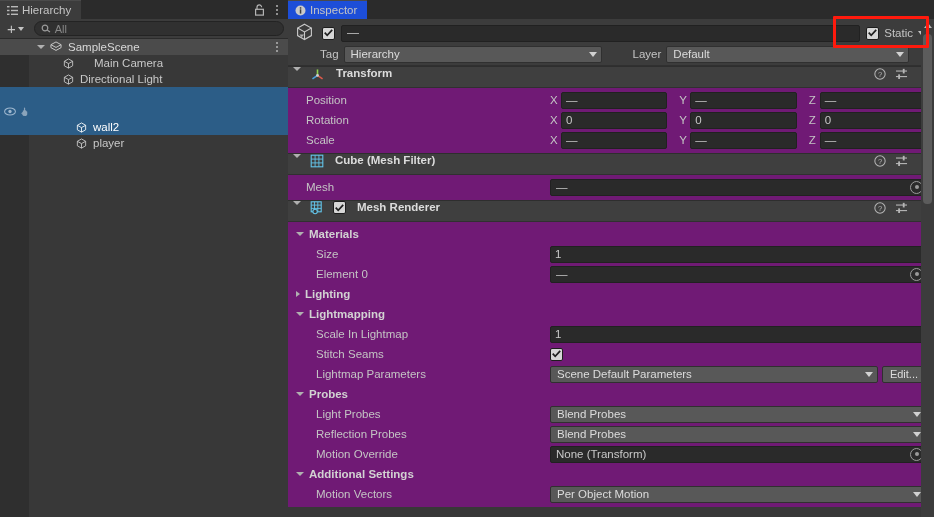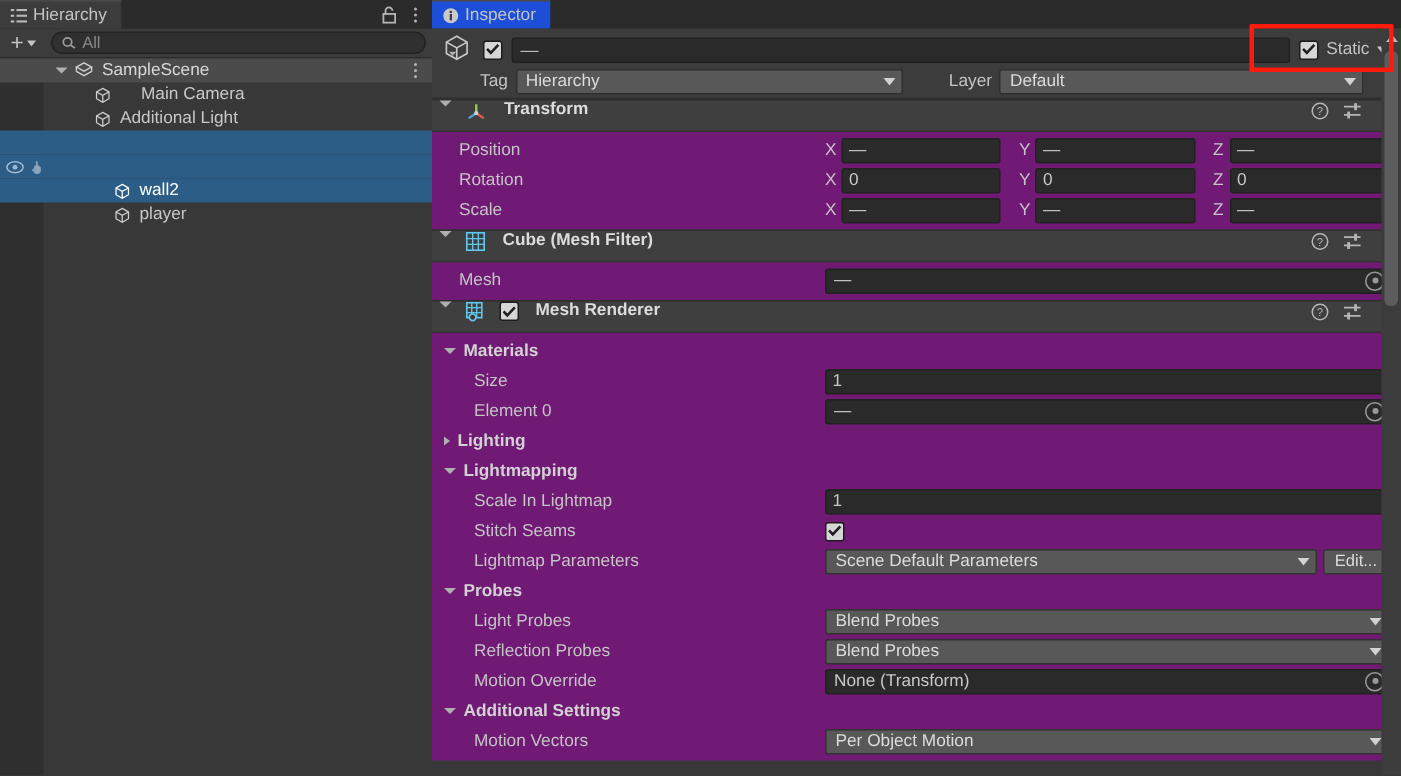--- a/index.html
+++ b/index.html
@@ -226,21 +226,21 @@
           </div>
           <div class="row">
             <div class="gut"></div>
             <div class="content" style="padding-left: 19px;">
               <span class="foldout"></span>
               <span class="ic" style="color: rgb(207, 207, 207);"><svg width="11" height="11" viewBox="0 0 13 13">
                   <path d="M6.5 1.1 L11.4 3.9 L11.4 9.2 L6.5 12 L1.6 9.2 L1.6 3.9 Z" fill="none" stroke="currentColor" stroke-width="1"></path>
                   <path d="M1.6 3.9 L6.5 6.6 L11.4 3.9" fill="none" stroke="currentColor" stroke-width="1"></path>
                   <path d="M6.5 6.6 L6.5 12" fill="none" stroke="currentColor" stroke-width="1"></path>
                 </svg></span>
-              <span style="margin-left: 3px;">Additional Light</span>
+              <span style="margin-left: 3px;">Directional Light</span>
             </div>
           </div>
           <div class="row sel">
             <div class="gut"></div>
           </div>
           <div class="row sel">
             <div class="gut">
               <span class="ic"><svg width="12" height="9" viewBox="0 0 14 10">
                   <ellipse cx="7" cy="5" rx="6.3" ry="4.2" fill="none" stroke="#9fb8cf" stroke-width="1.2"></ellipse>
                   <circle cx="7" cy="5" r="1.9" fill="#9fb8cf"></circle>

